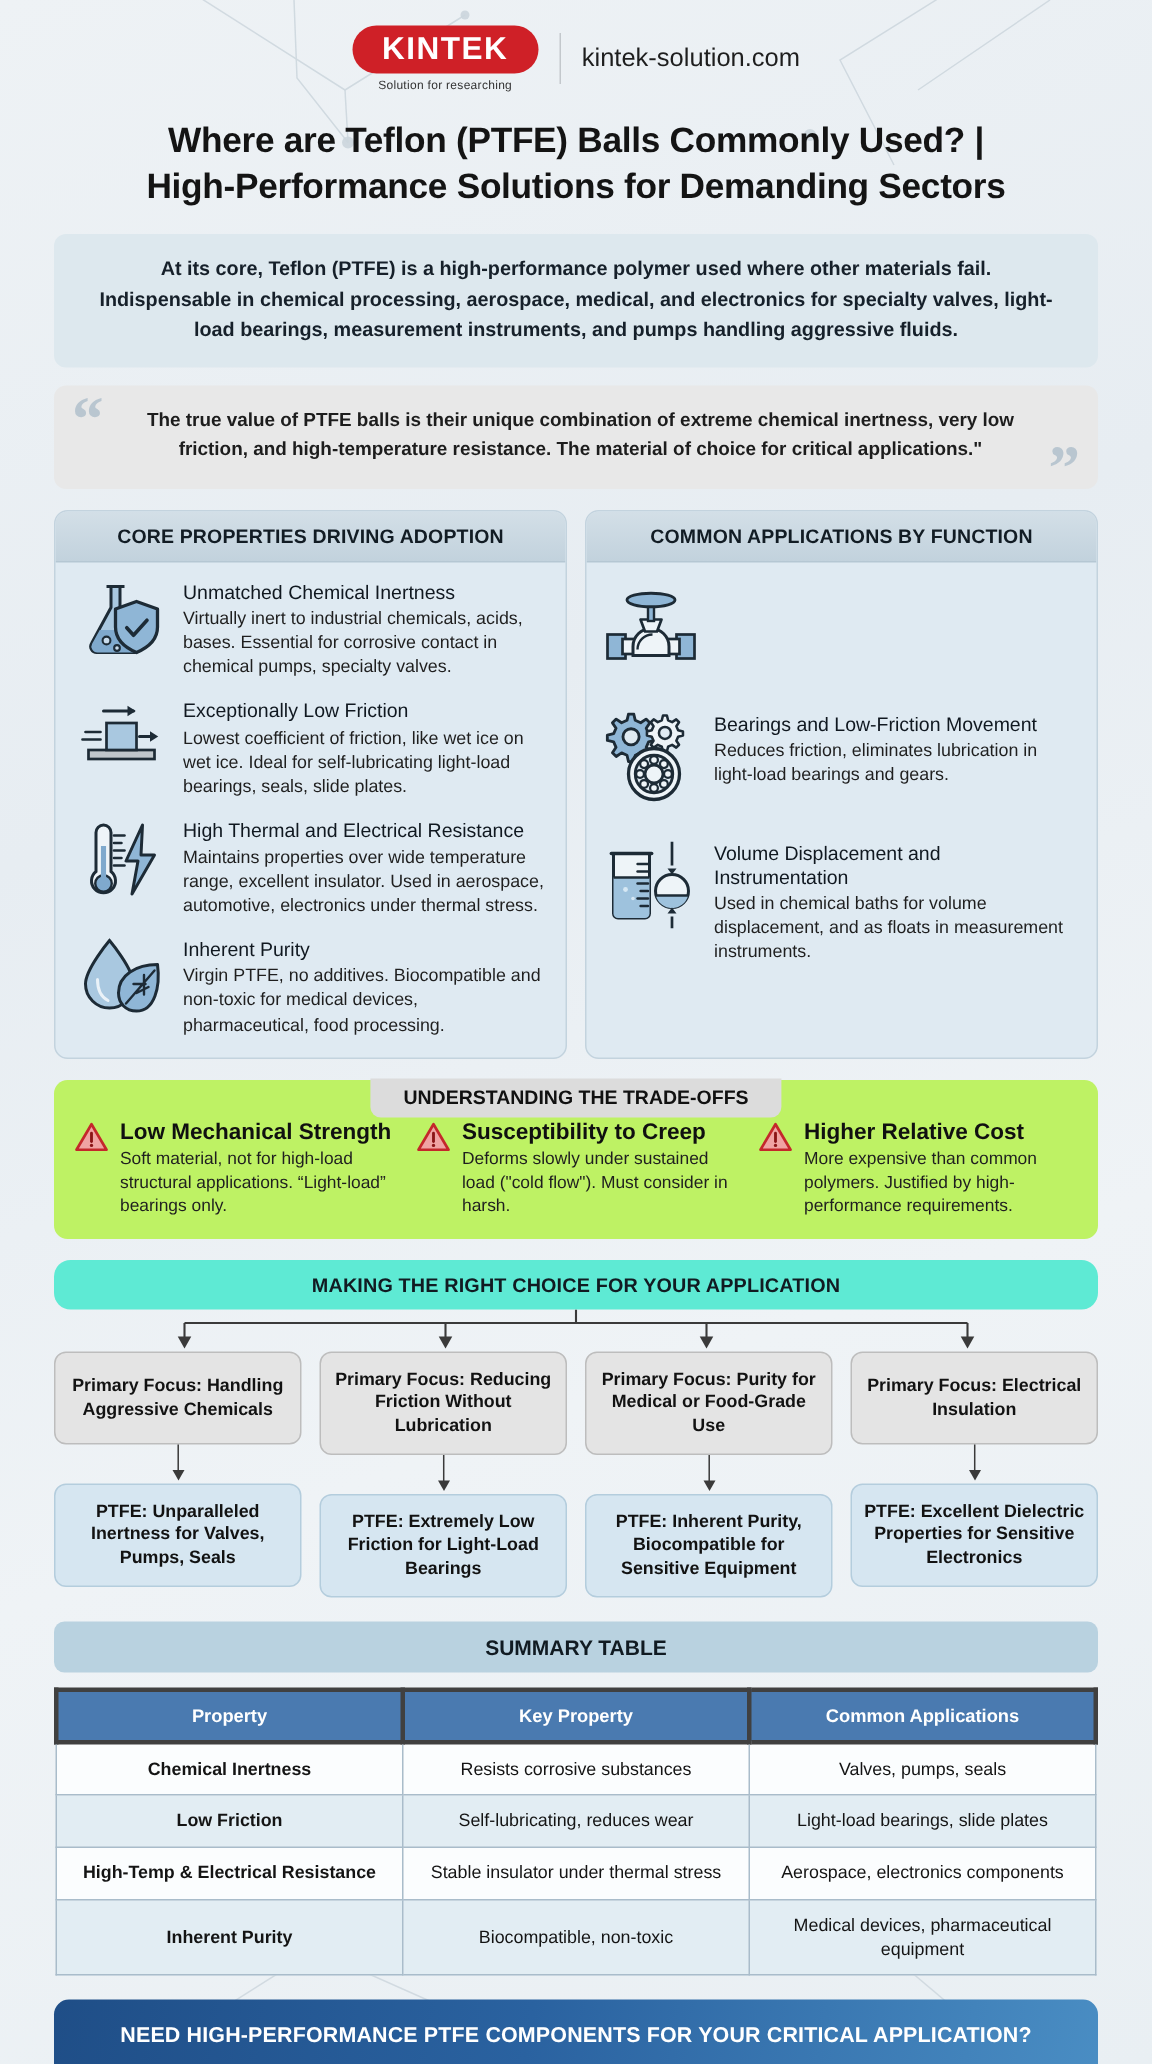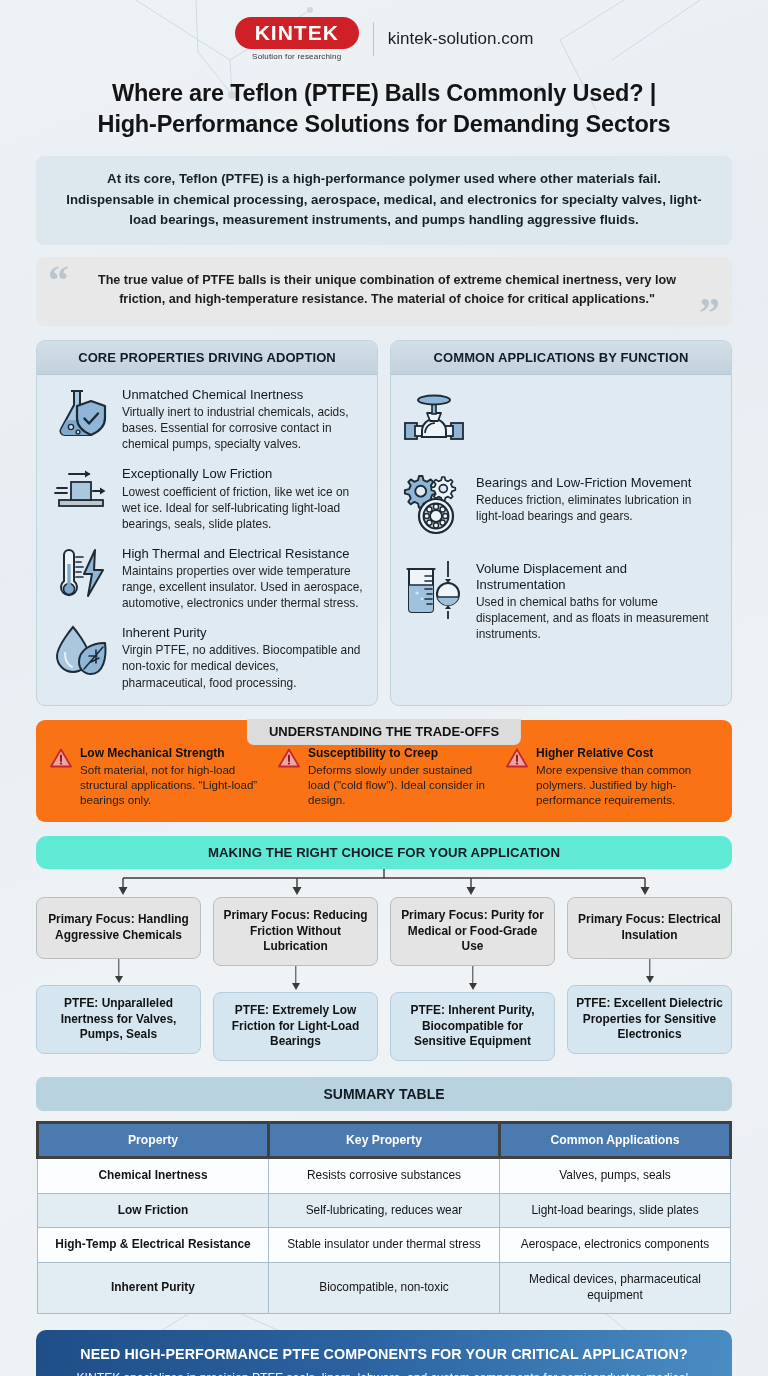--- a/index.html
+++ b/index.html
@@ -117,40 +117,40 @@
   .feat-ico svg { display: block; }
   .feat-txt { flex: 1; }
   .feat-h { font-size: 13px; font-weight: normal; color: #101820; line-height: 1.25; margin-bottom: 1px; }
   .feat-p { font-size: 11.9px; line-height: 1.35; color: #1f1f1f; }
   .panel.right .feat + .feat { margin-top: 26px; }
   .panel.right .panel-body { padding-top: 18px; }
 
   
   .tradeoffs {
     position: relative;
-    background: #f97316;
+    background: #bef264;
     border-radius: 9px;
     margin-top: 14px;
     padding: 26px 14px 14px;
   }
   .to-title {
     position: absolute;
     top: -1px; left: 50%; transform: translateX(-50%);
     background: #dcdcdc;
     border-radius: 0 0 7px 7px;
     padding: 5px 22px 6px;
     font-size: 13px;
     font-weight: bold;
     color: #111;
     white-space: nowrap;
   }
   .to-row { display: flex; gap: 16px; }
   .to-item { flex: 1 1 0; display: flex; gap: 8px; align-items: flex-start; }
   .to-ico { min-width: 22px; padding-top: 2px; }
-  .to-h { font-size: 12px; font-weight: bold; color: #101010; line-height: 1.25; }
+  .to-h { font-size: 15px; font-weight: bold; color: #101010; line-height: 1.25; }
   .to-p { font-size: 11.6px; line-height: 1.33; color: #1f1f1f; margin-top: 1px; }
 
   
   .flow { margin-top: 14px; }
   .flow-banner {
     background: #5eead4;
     border-radius: 11px;
     text-align: center;
     font-size: 13.2px;
     font-weight: bold;
@@ -470,21 +470,21 @@
       <div class="to-item">
         <div class="to-ico">
           <svg width="22" height="20" viewBox="0 0 22 20">
             <path d="M11 1.5 L21 18.5 H1 z" fill="#f0a3a3" stroke="#c4282b" stroke-width="1.8" stroke-linejoin="round"></path>
             <path d="M11 7.5 v5.5" stroke="#8b1416" stroke-width="1.9" stroke-linecap="round"></path>
             <circle cx="11" cy="15.6" r="1.1" fill="#8b1416"></circle>
           </svg>
         </div>
         <div>
           <div class="to-h">Susceptibility to Creep</div>
-          <div class="to-p">Deforms slowly under sustained load ("cold flow"). Ideal consider in design.</div>
+          <div class="to-p">Deforms slowly under sustained load ("cold flow"). Must consider in harsh.</div>
         </div>
       </div>
 
       <div class="to-item">
         <div class="to-ico">
           <svg width="22" height="20" viewBox="0 0 22 20">
             <path d="M11 1.5 L21 18.5 H1 z" fill="#f0a3a3" stroke="#c4282b" stroke-width="1.8" stroke-linejoin="round"></path>
             <path d="M11 7.5 v5.5" stroke="#8b1416" stroke-width="1.9" stroke-linecap="round"></path>
             <circle cx="11" cy="15.6" r="1.1" fill="#8b1416"></circle>
           </svg>

